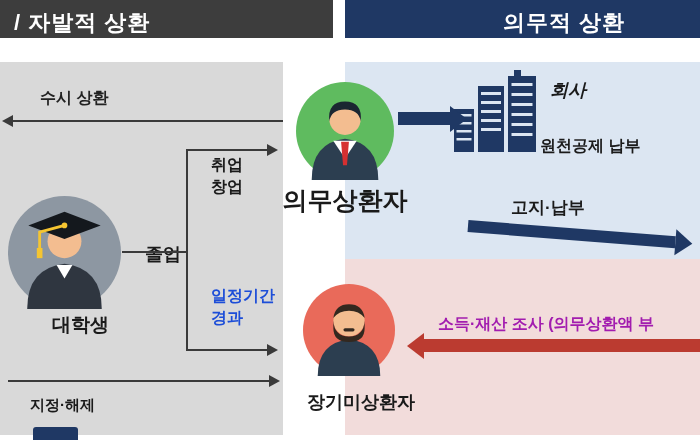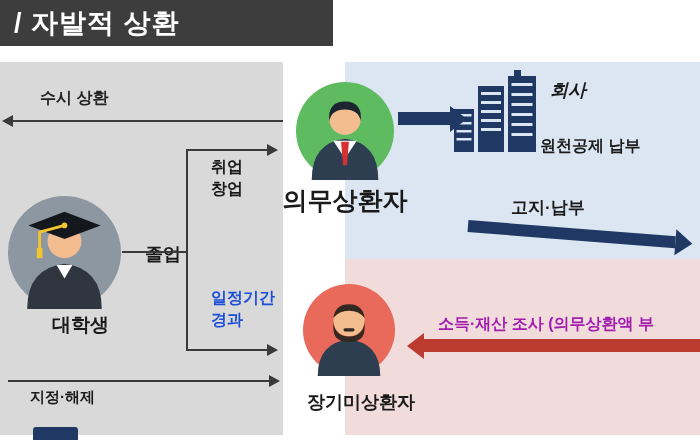--- a/index.html
+++ b/index.html
@@ -2,38 +2,38 @@
 <html><head>
 <meta charset="utf-8">
 <style>
   html,body{margin:0;padding:0;background:#fff;}
   .stage{
     position:relative;width:700px;height:440px;background:#fff;
     font-family:"Liberation Sans","DejaVu Sans",sans-serif;
     overflow:hidden;color:#1a1a1a;
   }
   
-  .hdr{position:absolute;height:46px;display:flex;align-items:center;
-       font-size:27px;font-weight:700;color:#fff;letter-spacing:1px;}
+  .hdr{position:absolute;height:38px;display:flex;align-items:flex-end;
+       font-size:22px;font-weight:700;color:#fff;letter-spacing:1px;}
   .hdr-left{left:0;top:8;width:333px;background:#3d3d3d;padding-left:14px;box-sizing:border-box;}
   .hdr-right{left:345px;top:8;width:355px;background:#1f3864;padding-left:158px;box-sizing:border-box;}
   
   .panel{position:absolute;}
   .panel-gray{left:0;top:62px;width:283px;height:373px;background:#d9d9d9;}
   .panel-blue{left:345px;top:62px;width:355px;height:197px;background:#dce6f2;}
   .panel-pink{left:345px;top:259px;width:355px;height:176px;background:#f2dcdb;}
   
   .lbl{position:absolute;font-weight:700;}
-  .pre{white-space:pre-line;line-height:1.35;}
+  .pre{white-space:pre-line;line-height:1.35;font-family:Liberation Mono, monospace;}
   .lbl-anytime{left:40px;top:88px;font-size:16px;font-weight:600;color:#222;}
   .lbl-student{left:24px;top:312px;width:113px;text-align:center;font-size:19px;}
   .lbl-graduate{left:145px;top:217px;font-size:18px;margin-top:25px;}
   .lbl-employment{left:211px;top:156px;font-size:16px;}
   .lbl-period{left:211px;top:287px;font-size:16px;color:#1d4ed8;}
-  .lbl-designation{left:30px;top:388px;font-size:15px;font-weight:600;}
+  .lbl-designation{left:30px;top:396px;font-size:15px;font-weight:600;}
   .lbl-mandatory{left:281px;top:184px;width:128px;text-align:center;font-size:25px;}
   .lbl-longterm{left:283px;top:390px;width:132px;text-align:right;font-size:18px;}
   .lbl-company{left:550px;top:78px;font-size:18px;font-style:italic;}
   .lbl-withholding{left:540px;top:136px;font-size:16px;}
   .lbl-notice{left:498px;top:196px;font-size:17px;margin-left:13px;}
   .lbl-investigation{left:438px;top:314px;font-size:16px;color:#a21caf;white-space:nowrap;}
   
   .tline{position:absolute;height:2px;background:#3a3a3a;}
   .vline{position:absolute;width:2px;background:#3a3a3a;}
   .arrow-left::before{content:"";position:absolute;left:-10px;top:-5px;
@@ -54,20 +54,23 @@
   .buildings{position:absolute;left:452px;top:62px;width:92px;height:90px;}
   .footer-cut{position:absolute;left:33px;top:427px;width:45px;height:13px;background:#1f3864;border-radius:3px 3px 0 0;}
 </style>
 </head>
 <body>
 
 <div class="stage">
 
   <div class="hdr hdr-left">
     <span>/ 자발적 상환</span>
+  </div>
+  <div class="hdr hdr-right">
+    <span>의무적 상환</span>
   </div>
 
   <div class="panel panel-gray"></div>
   <div class="panel panel-blue"></div>
   <div class="panel panel-pink"></div>
 
   <div class="lbl lbl-anytime">수시 상환</div>
   <div class="tline arrow-left" style="left:12px;top:120px;width:271px;"></div>
 
   <div class="avatar" style="left:8px;top:196px;width:113px;height:113px;">

